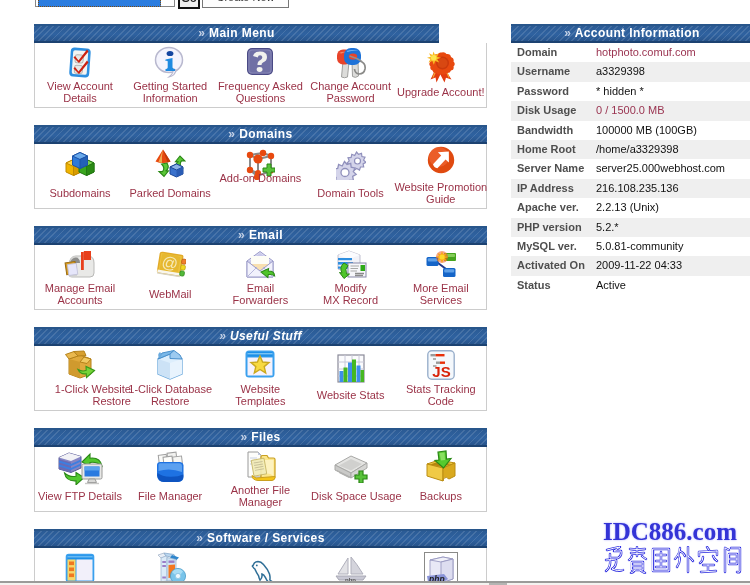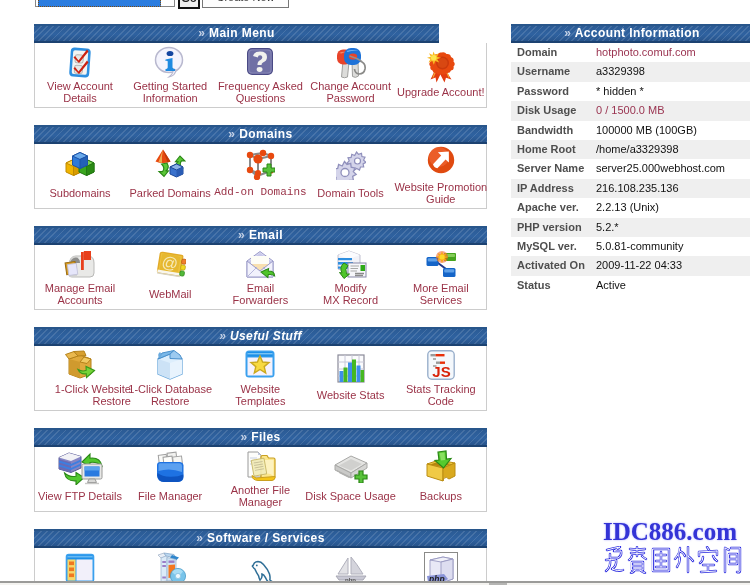--- a/index.html
+++ b/index.html
@@ -136,21 +136,21 @@
           <circle cx="18" cy="5" r="3.2" fill="#e8490f"></circle>
     <circle cx="26" cy="8" r="3.2" fill="#e8490f"></circle>
           <circle cx="13" cy="11" r="4.6" fill="#e8490f"></circle>
     <circle cx="5" cy="22" r="3.2" fill="#e8490f"></circle>
           <circle cx="13" cy="25" r="3" fill="#e8490f"></circle>
     <circle cx="12" cy="29" r="3.2" fill="#e8490f"></circle>
           <circle cx="26" cy="23" r="2.6" fill="#e8490f"></circle>
    </g>
    <path d="M22 22 L26 22 L26 18 L30 18 L30 22 L34 22 L34 26 L30 26 L30 30 L26 30 L26 26 L22 26 Z" transform="translate(-4 -2)" fill="#58c23a" stroke="#2a8815" stroke-width="1"></path>
   </svg>
-  <div class="lbl" style="top:42px;font-family:Liberation Mono, monospace;">Add-on Domains</div>
+  <div class="lbl" style="top:28px;">Add-on Domains</div>
  </div>
  <div class="cell" style="left:270.6px;width:90px;">
   <svg style="top:4px;margin-left:-15px;" width="30" height="32" viewBox="0 0 30 32">
    <g fill="#d4d4ea" stroke="#9090bc" stroke-width="1.2">
     <path d="M20.5 4 l2 2.4 3 -1 0.4 3.2 3.1 0.6 -1.4 2.9 2.3 2.2 -2.8 1.6 0.6 3.1 -3.2 0 -1 3 -2.8 -1.6 -2.6 1.9 -1.5 -2.9 -3.1 0.4 0.3 -3.2 -2.8 -1.5 2.2 -2.3 -1.2 -3 3.1 -0.4 0.7 -3.1 2.9 1.2 Z"></path>
     <circle cx="21.5" cy="13" r="3" fill="#fff"></circle>
    </g>
    <g fill="#d4d4ea" stroke="#9090bc" stroke-width="1.3">
     <path d="M8.5 13.5 l2.5 3 3.7 -1.2 0.5 4 3.9 0.7 -1.8 3.6 2.9 2.8 -3.5 2 0.7 3.9 -4 0 -1.2 3.8 -3.5 -2 -3.3 2.4 -1.9 -3.6 -3.9 0.5 0.4 -4 -3.5 -1.9 2.8 -2.9 -1.5 -3.7 3.9 -0.5 0.9 -3.9 3.6 1.5 Z"></path>
     <circle cx="9" cy="24.5" r="4" fill="#fff"></circle>
@@ -367,21 +367,21 @@
  </div>
  <div class="cell" style="left:270.6px;width:90px;">
   <svg style="top:6px;margin-left:-18px;" width="36" height="30" viewBox="0 0 36 30">
    <path d="M2 12 L18 3 L34 10 L18 20 Z" fill="#e4e4e2" stroke="#a8a8a6" stroke-width="1"></path>
    <path d="M2 12 L18 20 L18 25 L2 17 Z" fill="#cacac8" stroke="#a8a8a6" stroke-width="1"></path>
    <path d="M18 20 L34 10 L34 15 L18 25 Z" fill="#d6d6d4" stroke="#a8a8a6" stroke-width="1"></path>
    <path d="M6 12.5 L18 6 L29 11 L18 17.5 Z" fill="#d0d0ce"></path>
    <path d="M4 17.5 L17 24 M6 19.5 L16 24.5" stroke="#b0b0ae" stroke-width="1"></path>
    <path d="M22 22 L26 22 L26 18 L30 18 L30 22 L34 22 L34 26 L30 26 L30 30 L26 30 L26 26 L22 26 Z" fill="#58c23a" stroke="#2a8815" stroke-width="1.2"></path>
   </svg>
-  <div class="lbl" style="top:43px;">Disk Space Usage</div>
+  <div class="lbl" style="top:43px;text-align:right;">Disk Space Usage</div>
  </div>
  <div class="cell" style="left:360.8px;width:90px;">
   <svg style="top:2px;margin-left:-16px;" width="32" height="34" viewBox="0 0 32 34">
    <path d="M2 15 L14 11 L30 14 L18 19 Z" fill="#edc93e" stroke="#bb8d12" stroke-width="1"></path>
    <path d="M2 15 L18 19 L18 32 L2 27 Z" fill="#f0ca45" stroke="#bb8d12" stroke-width="1"></path>
    <path d="M18 19 L30 14 L30 27 L24 30 Q21.5 27 18.5 29.5 L18 32 Z" fill="#d9a91e" stroke="#bb8d12" stroke-width="1"></path>
    <path d="M5 15.5 L14 12.5 L26 15 L17 18 Z" fill="#b5850e"></path>
    <path d="M13 3 L21 2 L21.5 10 L26 9.5 L18.5 19 L10 11.5 L14 11 Z" fill="#55ca2e" stroke="#2a8815" stroke-width="1.2"></path>
    <path d="M14.5 4 L19.5 3.5 L20 11 L16 11.5 Z" fill="#8ae060"></path>
   </svg>

